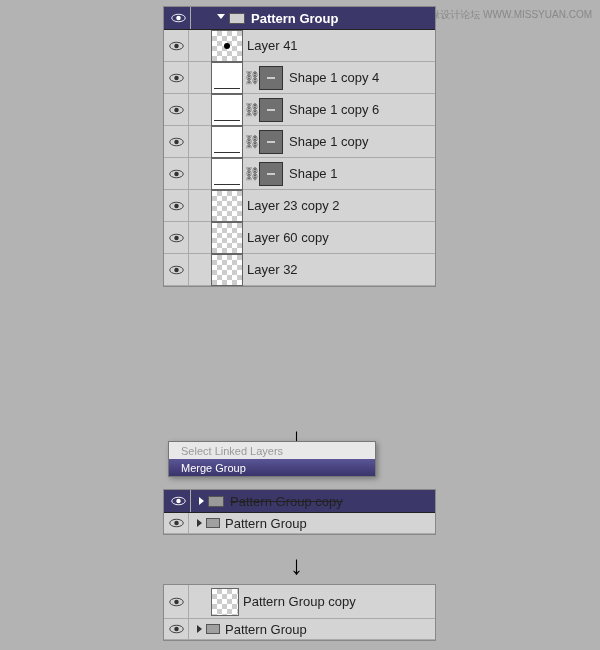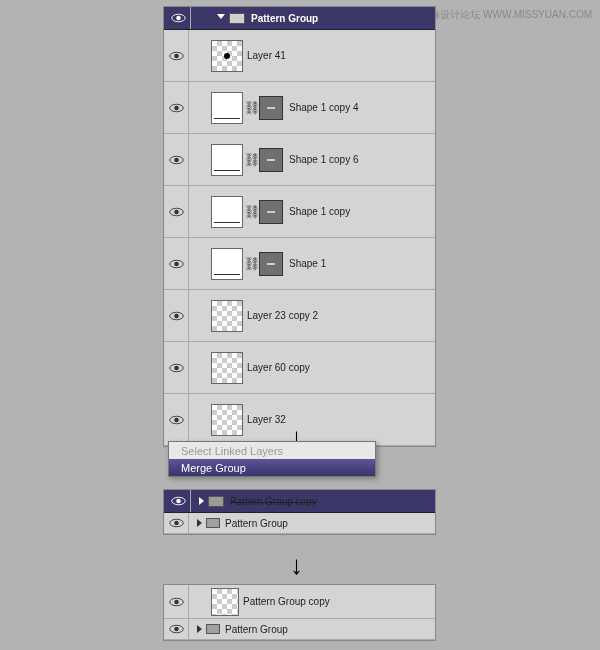--- a/index.html
+++ b/index.html
@@ -2,36 +2,36 @@
 <html><head>
 <meta charset="utf-8">
 <style>
 *{margin:0;padding:0;box-sizing:border-box;font-family:Arial,sans-serif}
 body{background:#b3b3b3;width:600px;height:650px;position:relative;font-size:11px}
 .panel{background:#cfcfcf;border:1px solid #888;position:absolute}
 .p1{left:163px;top:6px;width:273px}
 .p2{left:163px;top:489px;width:273px}
 .p3{left:163px;top:584px;width:273px}
 .grp-hdr{background:#3b3769;color:#fff;height:23px;display:flex;align-items:center;padding-left:2px;border-bottom:1px solid #222}
-.row{height:52px;display:flex;align-items:center;border-bottom:1px solid #aaa;background:#d4d4d4}
+.row{height:32px;display:flex;align-items:center;border-bottom:1px solid #aaa;background:#d4d4d4}
 .row.slim{height:21px}
 .eye{width:18px;height:18px;display:flex;align-items:center;justify-content:center;margin:0 3px}
 .eye svg{width:15px;height:10px}
 .vsep{width:1px;height:100%;background:#aaa;margin-right:4px}
 .spacer{width:18px}
 .thumb{width:32px;height:32px;border:1px solid #666;margin-right:4px;background:#fff}
 .chk{background-image:linear-gradient(45deg,#ccc 25%,transparent 25%,transparent 75%,#ccc 75%),linear-gradient(45deg,#ccc 25%,#fff 25%,#fff 75%,#ccc 75%);background-size:10px 10px;background-position:0 0,5px 5px}
 .dot{display:flex;align-items:center;justify-content:center}
 .dot::after{content:"";width:6px;height:6px;background:#000;border-radius:50%}
 .wline{background:#fff;position:relative}
 .wline::after{content:"";position:absolute;bottom:4px;left:2px;right:2px;height:1px;background:#333}
 .link{width:10px;display:flex;align-items:center;justify-content:center;margin-right:2px;font-size:13px;color:#333}
 .mask{width:24px;height:24px;background:#707070;border:1px solid #333;margin-right:6px;display:flex;align-items:center;justify-content:center}
 .mask::after{content:"";width:8px;height:2px;background:#ccc}
-.lbl{color:#222;font-size:10px}
+.lbl{color:#222;font-size:13px}
 .tri{width:0;height:0;border-top:4px solid transparent;border-bottom:4px solid transparent;margin:0 4px}
 .tri.d{border-left:none;border-right:none;border-top:5px solid #fff;border-left:4px solid transparent;border-right:4px solid transparent}
 .tri.r{border-left:5px solid #fff}
 .tri.rb{border-left:5px solid #333}
 .fld{width:16px;height:11px;background:#9a9a9a;border:1px solid #555;border-radius:1px;margin-right:6px}
 .fld.w{background:#d0d0d0}
 .sfld{width:14px;height:10px;background:#a0a0a0;border:1px solid #555;margin-right:5px}
 .arrow{position:absolute;left:290px;font-size:26px;color:#000;font-weight:bold}
 .a1{top:422px}
 .a2{top:550px}

